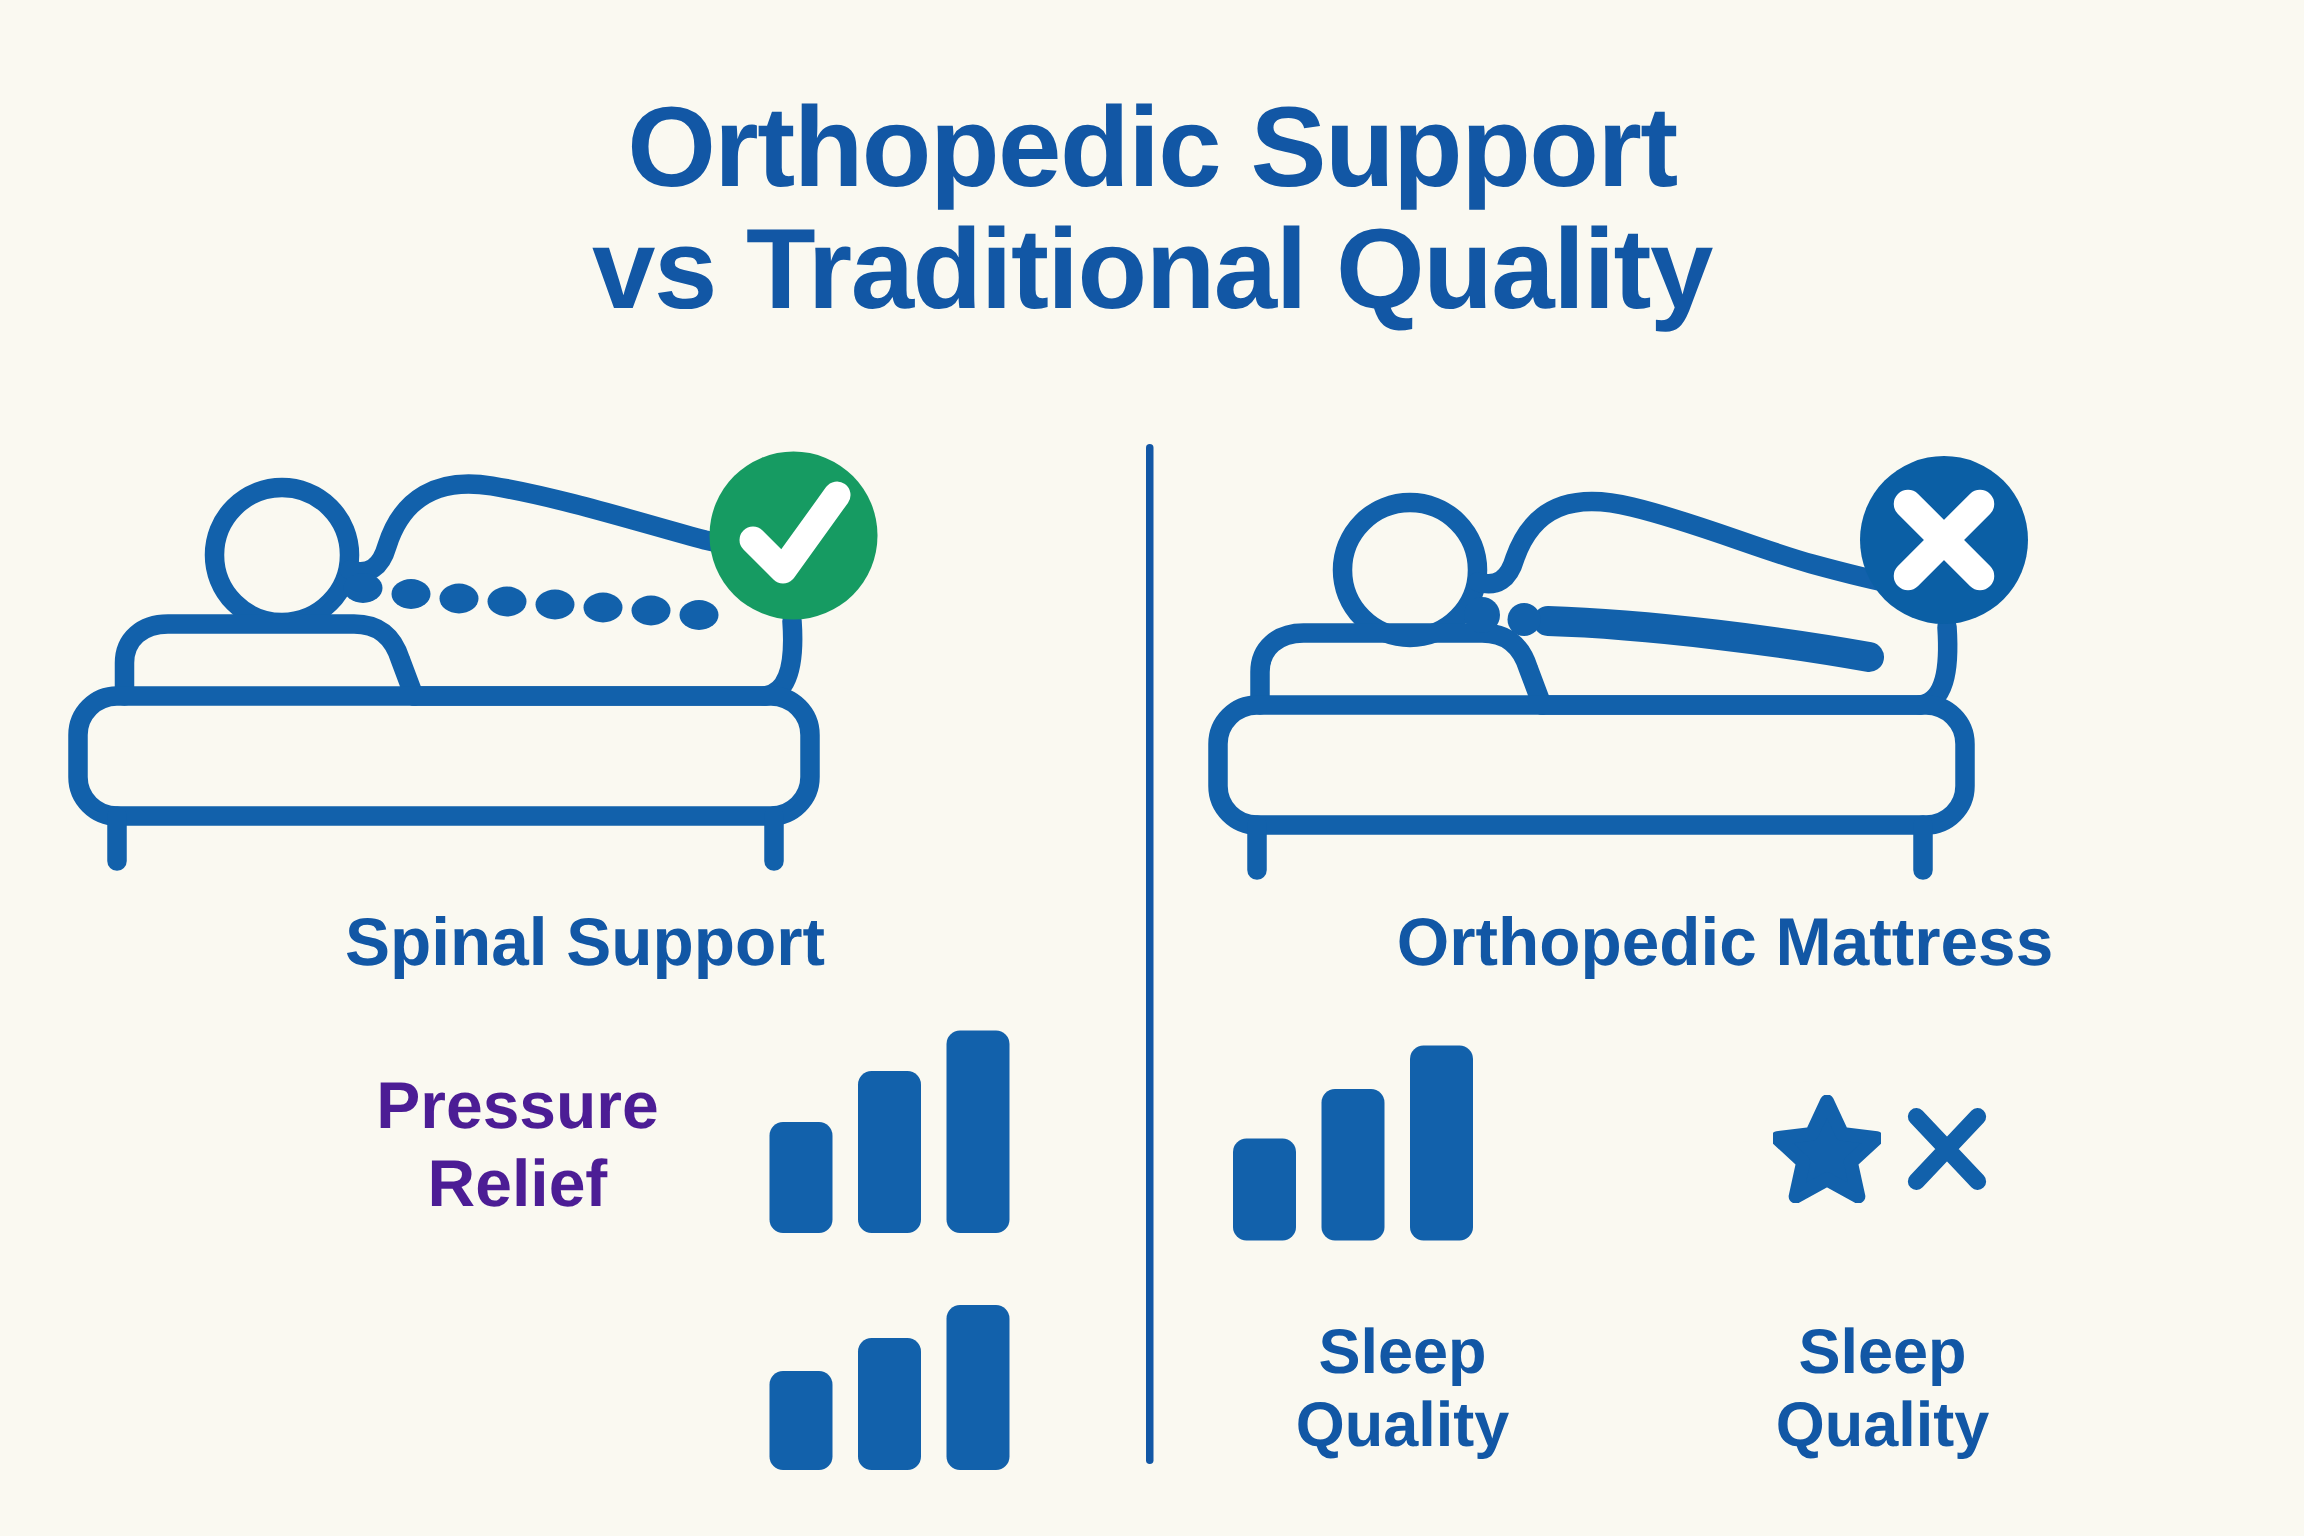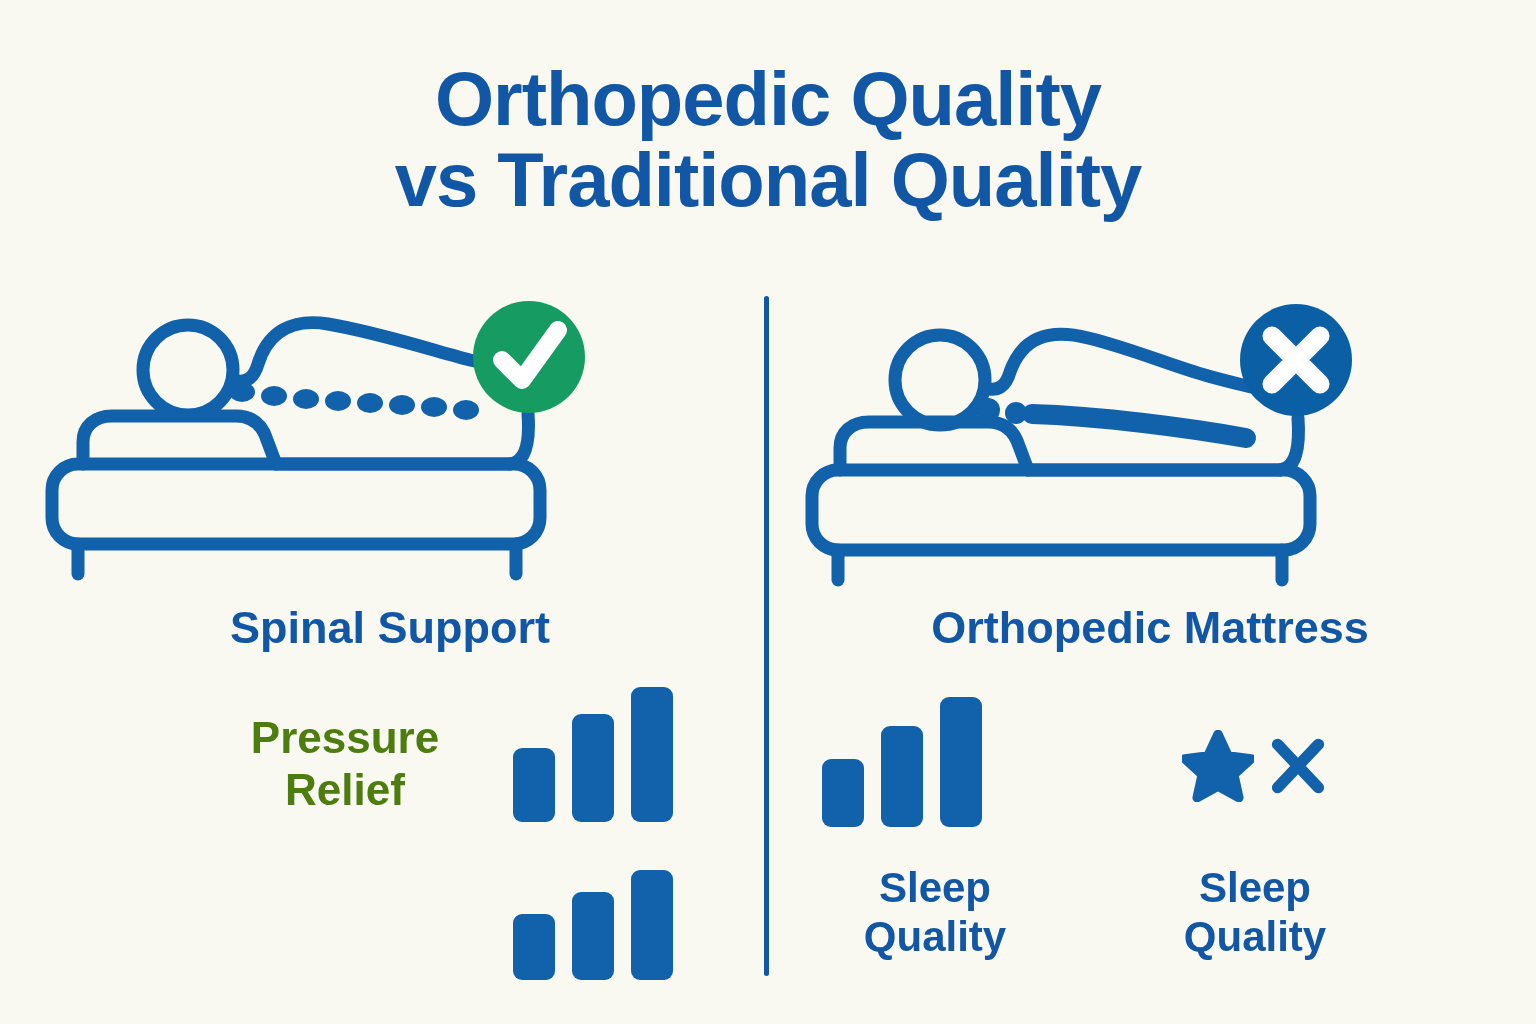--- a/index.html
+++ b/index.html
@@ -78,21 +78,21 @@
 
   
   #pressure-relief-label {
     position: absolute;
     left: 150px;
     top: 420px;
     width: 310px;
     text-align: center;
     font-size: 44px;
     font-weight: bold;
-    color: #4d7c0f;
+    color: #4c1d95;
     line-height: 1.18;
   }
 
   
   .bar-group {
     position: absolute;
     display: flex;
     align-items: flex-end;
     gap: 17px;
   }
@@ -108,41 +108,42 @@
 
   
   .sleep-label {
     position: absolute;
     font-size: 42px;
     font-weight: bold;
     color: #1257a5;
     line-height: 1.16;
     text-align: center;
     width: 230px;
+    margin-top: 13px;
   }
   #sleep-left  { left: 20px;  top: 572px; }
   #sleep-right { left: 340px; top: 572px; }
 
   
   #star-x-row {
     position: absolute;
     left: 382px;
     top: 438px;
     display: flex;
     align-items: center;
     gap: 14px;
   }
 </style>
 </head>
 <body>
 
 <div id="canvas">
 
   <div id="title-block">
-    <span class="title-line">Orthopedic Quality</span>
+    <span class="title-line">Orthopedic Support</span>
     <span class="title-line">vs Traditional Quality</span>
   </div>
 
   <div id="divider"></div>
 
   <div class="panel" id="panel-left">
 
     <svg class="illustration" viewBox="0 0 700 300">
       <g fill="none" stroke="#1261ab" stroke-width="13" stroke-linecap="round" stroke-linejoin="round">
 

